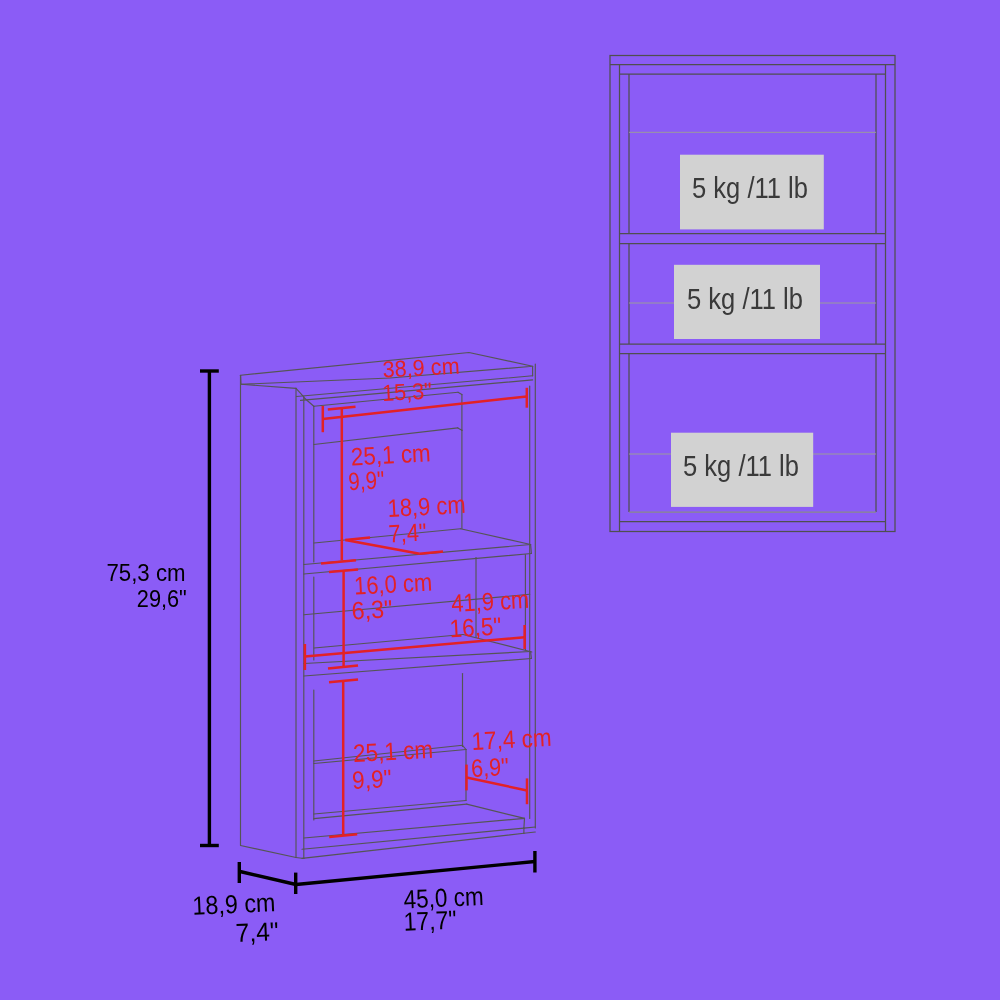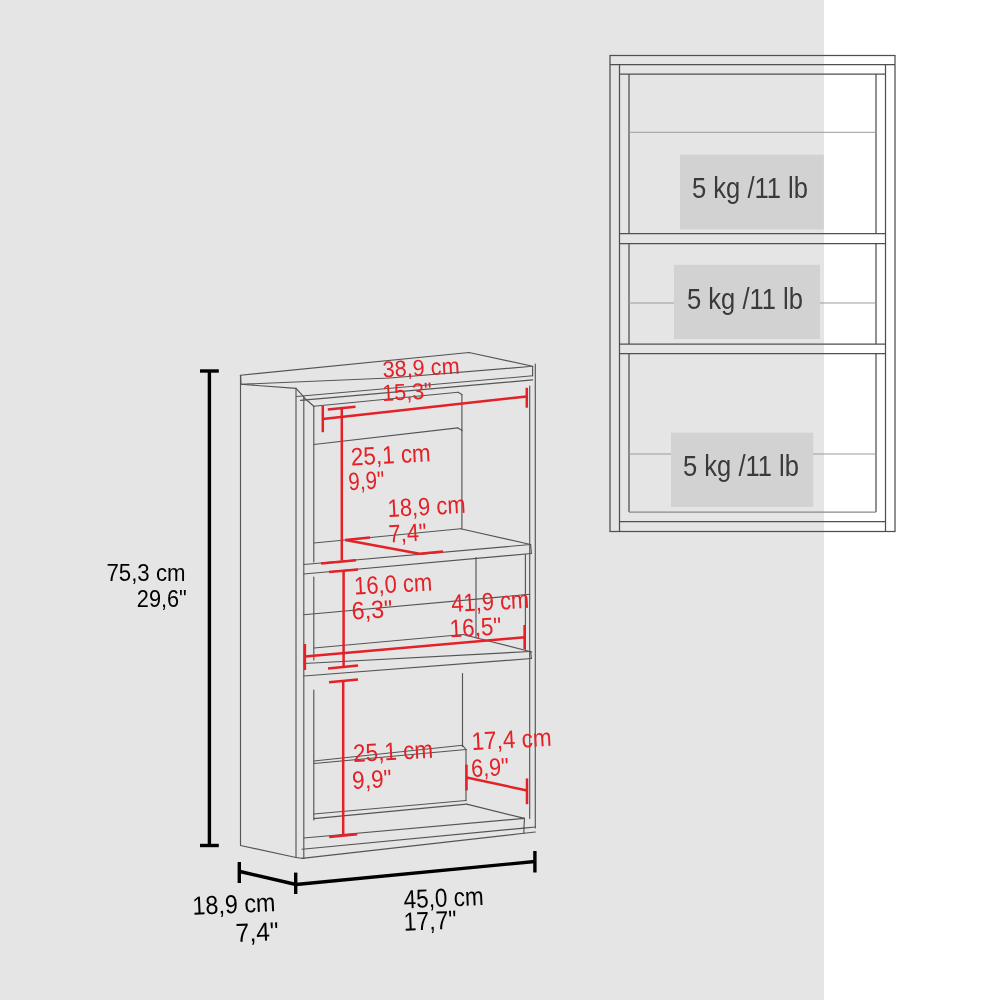--- a/index.html
+++ b/index.html
@@ -1,16 +1,16 @@
 <!DOCTYPE html>
 <html><head>
 <meta charset="utf-8">
 <style>
   html,body{margin:0;padding:0;background:#ffffff;}
-  .page{position:relative;width:824px;height:1000px;background:#e5e5e5;font-family:"Liberation Sans",sans-serif;}
+  .page{position:relative;width:1000px;height:1000px;background:#8b5cf6;font-family:"Liberation Sans",sans-serif;}
   svg{position:absolute;left:0;top:0;}
 </style>
 </head>
 <body>
 <div class="page">
 <svg width="1000" height="1000" viewBox="0 0 1000 1000">
 
   <g stroke="#4f4f4f" stroke-width="1.25" fill="none">
 
     <g>

